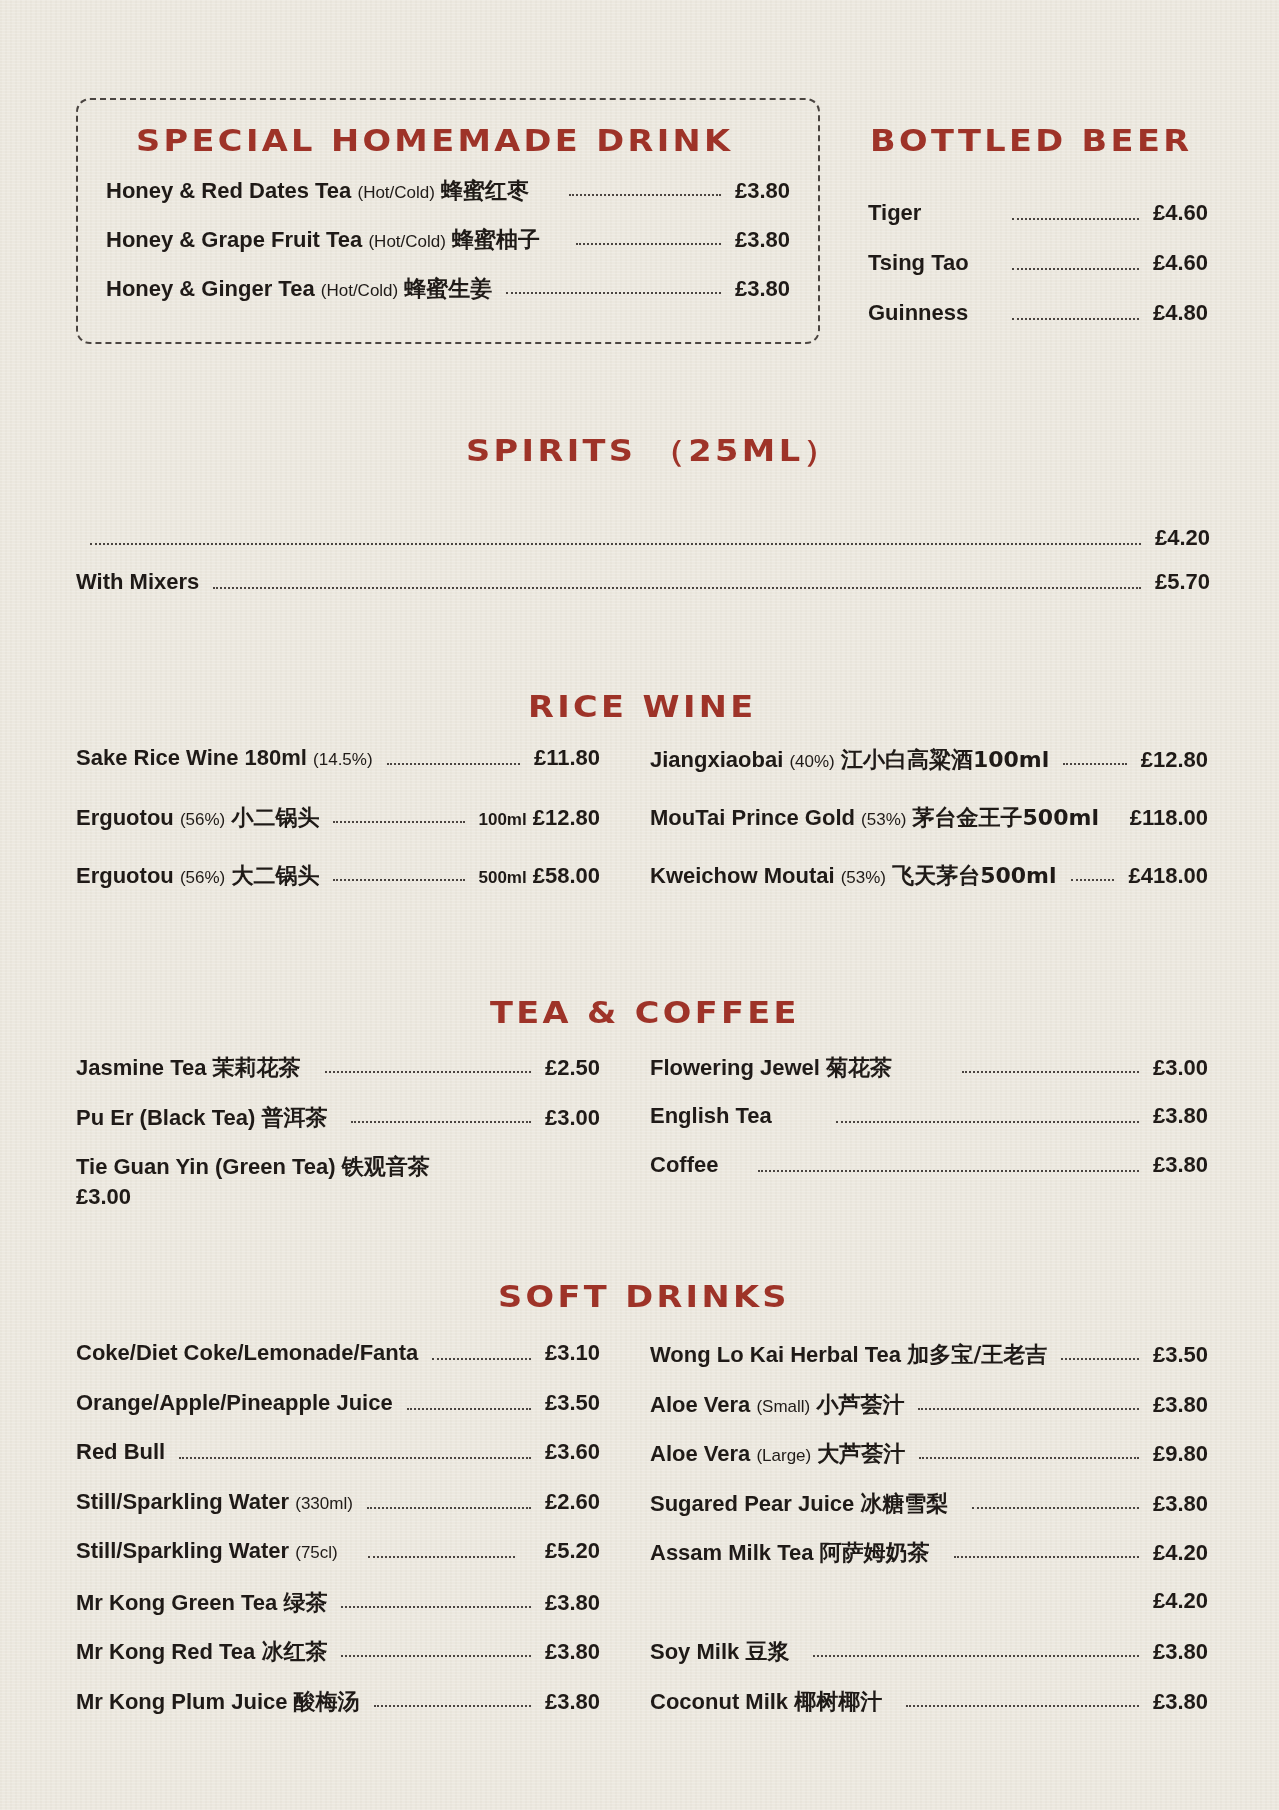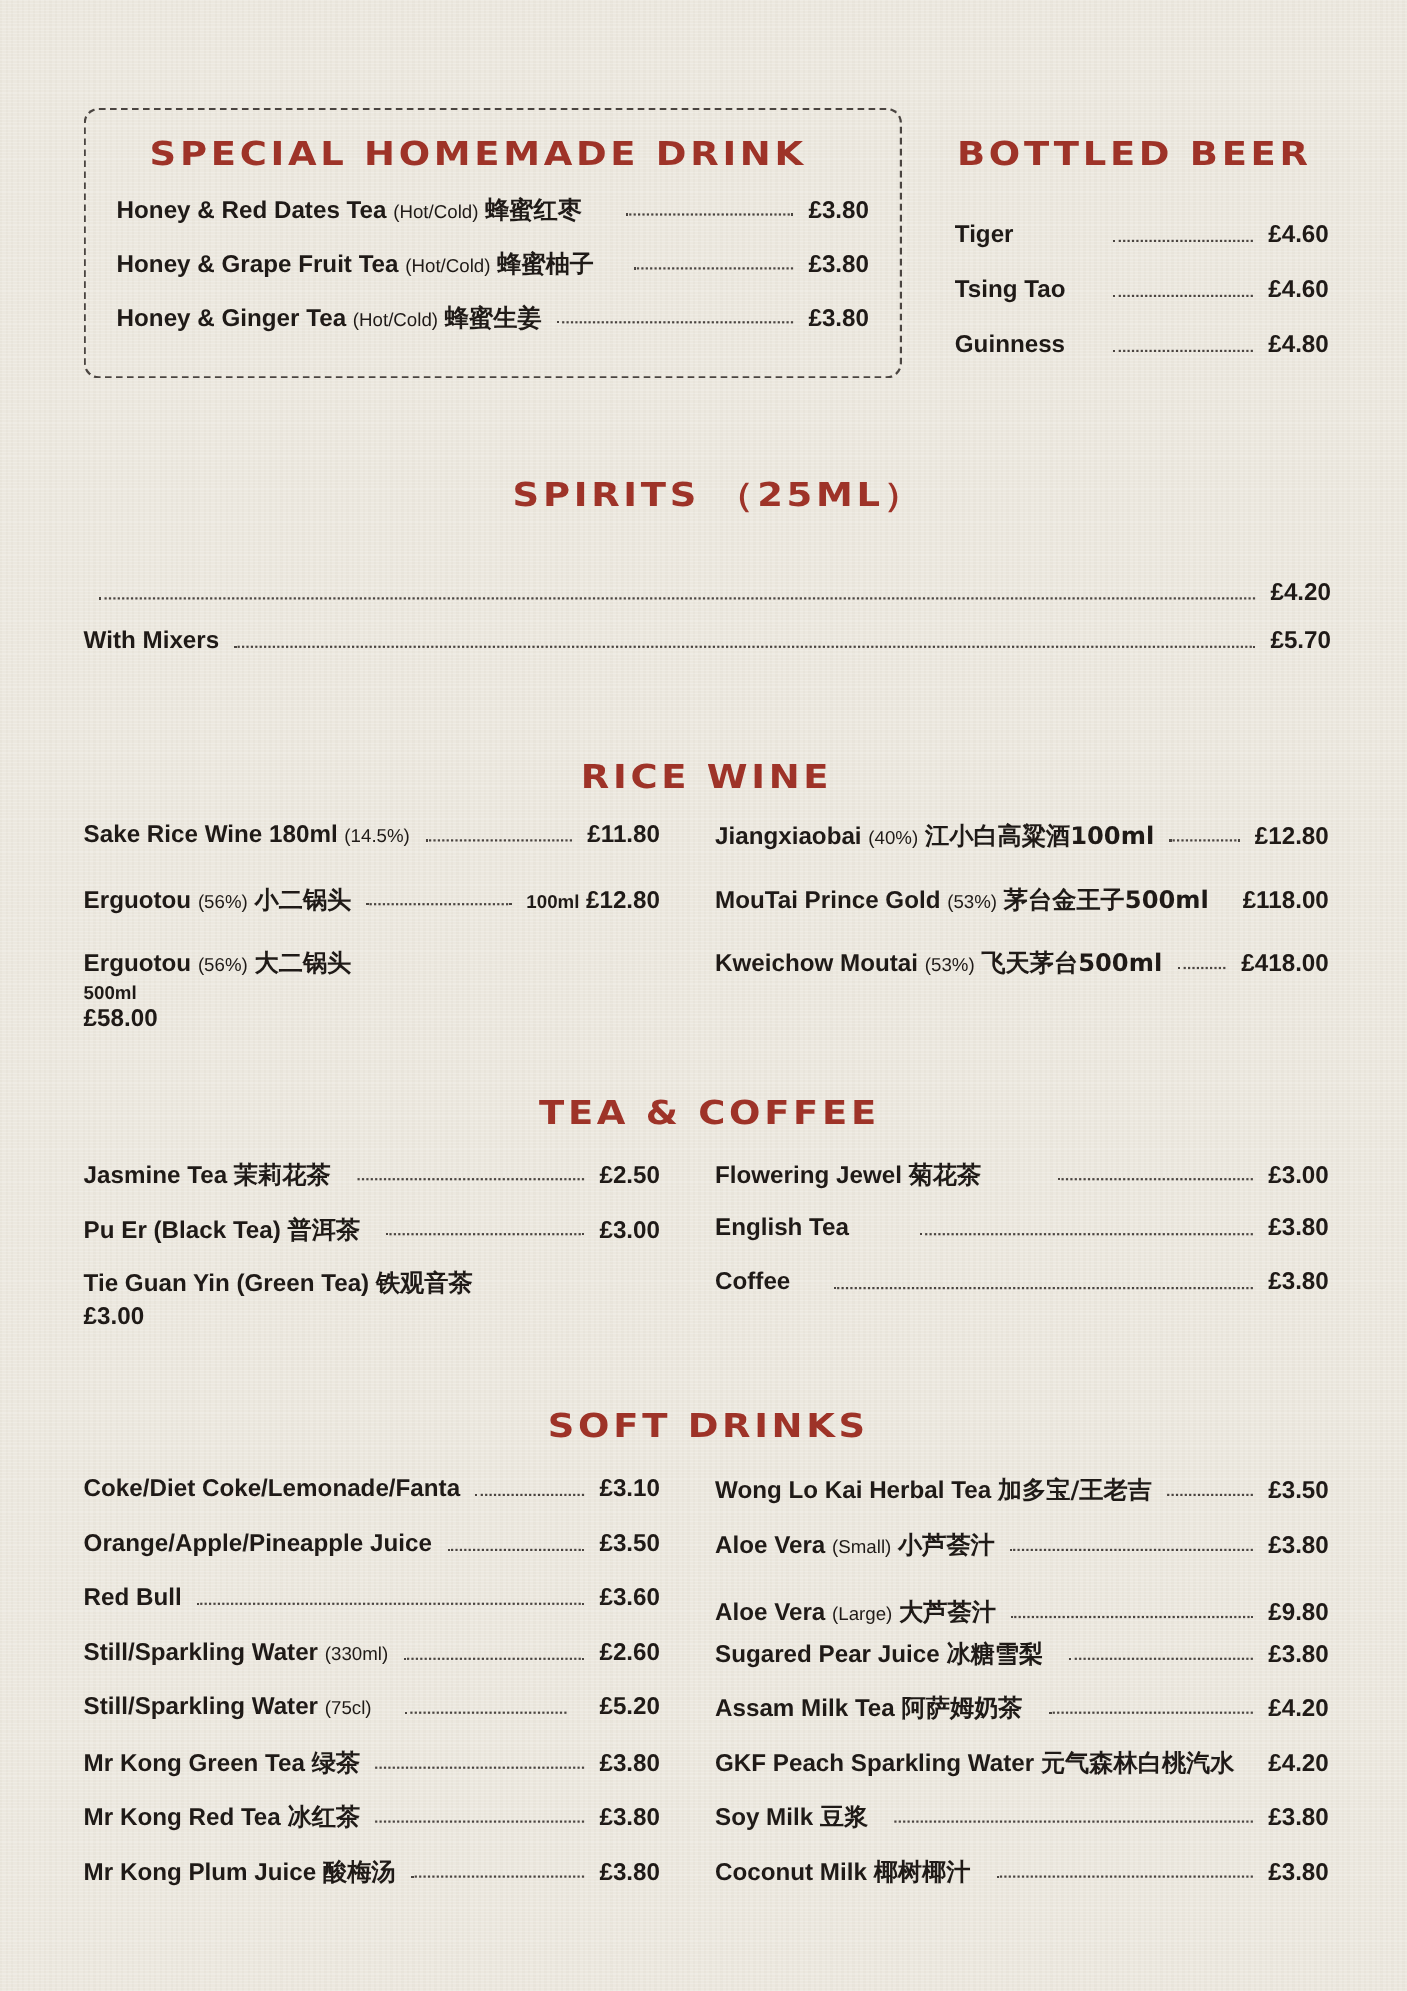--- a/index.html
+++ b/index.html
@@ -89,21 +89,21 @@
   <span class="name"><span>Sake Rice Wine 180ml</span> <span class="small">(14.5%)</span></span>
   <span class="dots"></span>
   <span class="price">£11.80</span>
 </div>
 <div class="row" style="left:76px; top:803px; width:524px;">
   <span class="name"><span>Erguotou</span> <span class="small">(56%)</span> <span class="cn">小二锅头</span></span>
   <span class="dots"></span>
   <span class="unit">100ml</span>
   <span class="price">£12.80</span>
 </div>
-<div class="row" style="left:76px; top:861px; width:524px;flex-direction:column;">
+<div class="row" style="left:76px; top:861px; width:524px;">
   <span class="name"><span>Erguotou</span> <span class="small">(56%)</span> <span class="cn">大二锅头</span></span>
   <span class="dots"></span>
   <span class="unit">500ml</span>
   <span class="price">£58.00</span>
 </div>
 <div class="row" style="left:650px; top:745px; width:558px;">
   <span class="name"><span>Jiangxiaobai</span>  <span class="small">(40%)</span> <span class="cn">江小白高粱酒100ml</span></span>
   <span class="dots"></span>
   <span class="price">£12.80</span>
 </div>
@@ -196,37 +196,36 @@
 <div class="row" style="left:650px; top:1340px; width:558px;">
   <span class="name"><span>Wong Lo Kai Herbal Tea</span> <span class="cn">加多宝/王老吉</span></span>
   <span class="dots"></span>
   <span class="price">£3.50</span>
 </div>
 <div class="row" style="left:650px; top:1390px; width:558px;">
   <span class="name"><span>Aloe Vera</span> <span class="small">(Small)</span> <span class="cn">小芦荟汁</span></span>
   <span class="dots"></span>
   <span class="price">£3.80</span>
 </div>
-<div class="row" style="left:650px; top:1439px; width:558px;margin-top:12px;">
+<div class="row" style="left:650px; top:1439px; width:558px;">
   <span class="name"><span>Aloe Vera</span> <span class="small">(Large)</span> <span class="cn">大芦荟汁</span></span>
   <span class="dots"></span>
   <span class="price">£9.80</span>
 </div>
 <div class="row" style="left:650px; top:1489px; width:558px;">
   <span class="name"><span>Sugared Pear Juice</span> <span class="cn">冰糖雪梨</span></span>
   <span class="dots" style="margin-left:24px;"></span>
   <span class="price">£3.80</span>
 </div>
 <div class="row" style="left:650px; top:1538px; width:558px;">
   <span class="name"><span>Assam Milk Tea</span> <span class="cn">阿萨姆奶茶</span></span>
   <span class="dots" style="margin-left:24px;"></span>
   <span class="price">£4.20</span>
 </div>
 <div class="row" style="left:650px; top:1588px; width:558px;">
-  <span class="name"><span>GKF Peach Sparkling Water</span> <span class="cn">元气森林白桃汽水</span></span>
   <span style="flex:1 1 auto; min-width:6px;"></span>
   <span class="price">£4.20</span>
 </div>
 <div class="row" style="left:650px; top:1637px; width:558px;">
   <span class="name"><span>Soy Milk</span> <span class="cn">豆浆</span></span>
   <span class="dots" style="margin-left:24px;"></span>
   <span class="price">£3.80</span>
 </div>
 <div class="row" style="left:650px; top:1687px; width:558px;justify-content:space-between;">
   <span class="name"><span>Coconut Milk</span> <span class="cn">椰树椰汁</span></span>

